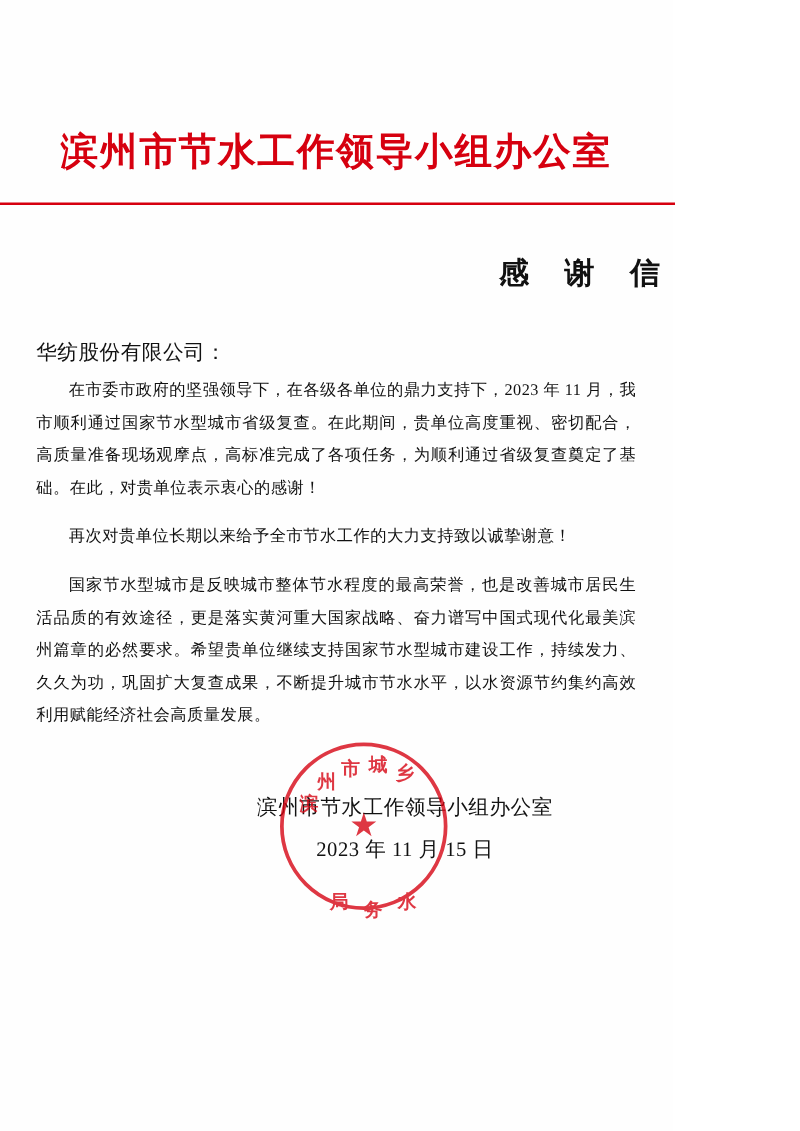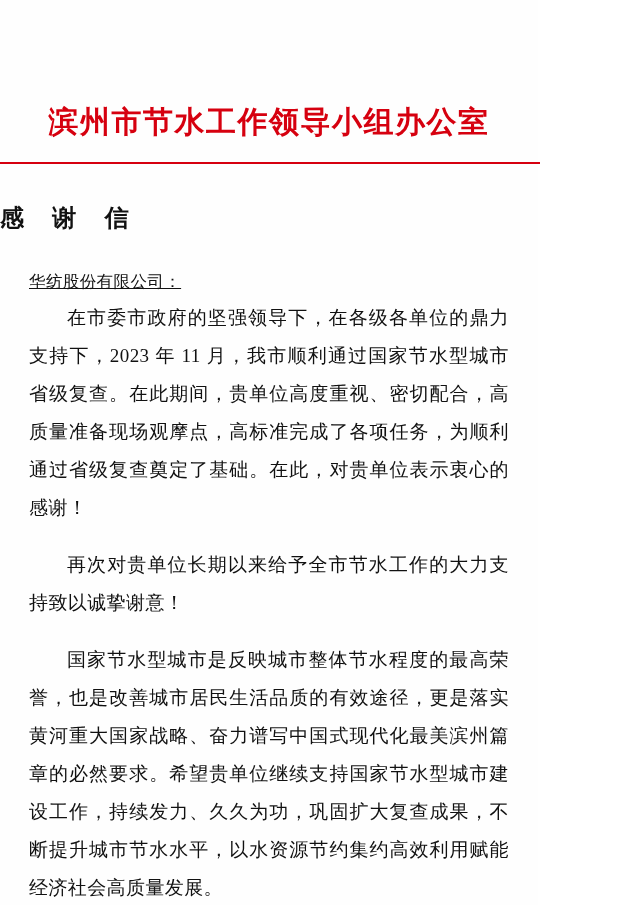--- a/index.html
+++ b/index.html
@@ -35,42 +35,41 @@
     line-height: 1.2;
     white-space: nowrap;
   }
   .rule {
     margin: 22px auto 0 auto;
     width: 540px;
     height: 2px;
     background: #d6000f;
   }
   .doc-title {
-    text-align: left;
+    text-align: right;
     font-family: "DejaVu Serif", serif;
     font-weight: bold;
     font-size: 24px;
     letter-spacing: 10px;
     margin-top: 38px;
     color: #111;
   }
   .body-area {
     margin: 0 auto;
     width: 480px;
     padding-top: 32px;
   }
   .salutation {
     font-size: 16.5px;
     line-height: 1.9;
     color: #111;
     letter-spacing: 0.4px;
-    text-decoration: underline;
   }
   .para {
-    font-size: 19px;
+    font-size: 13px;
     line-height: 2.0;
     text-align: justify;
     text-justify: inter-ideograph;
     text-indent: 2em;
     color: #111;
     letter-spacing: 0.4px;
     margin-top: 2px;
   }
   .signature-block {
     margin: 44px auto 0 auto;

